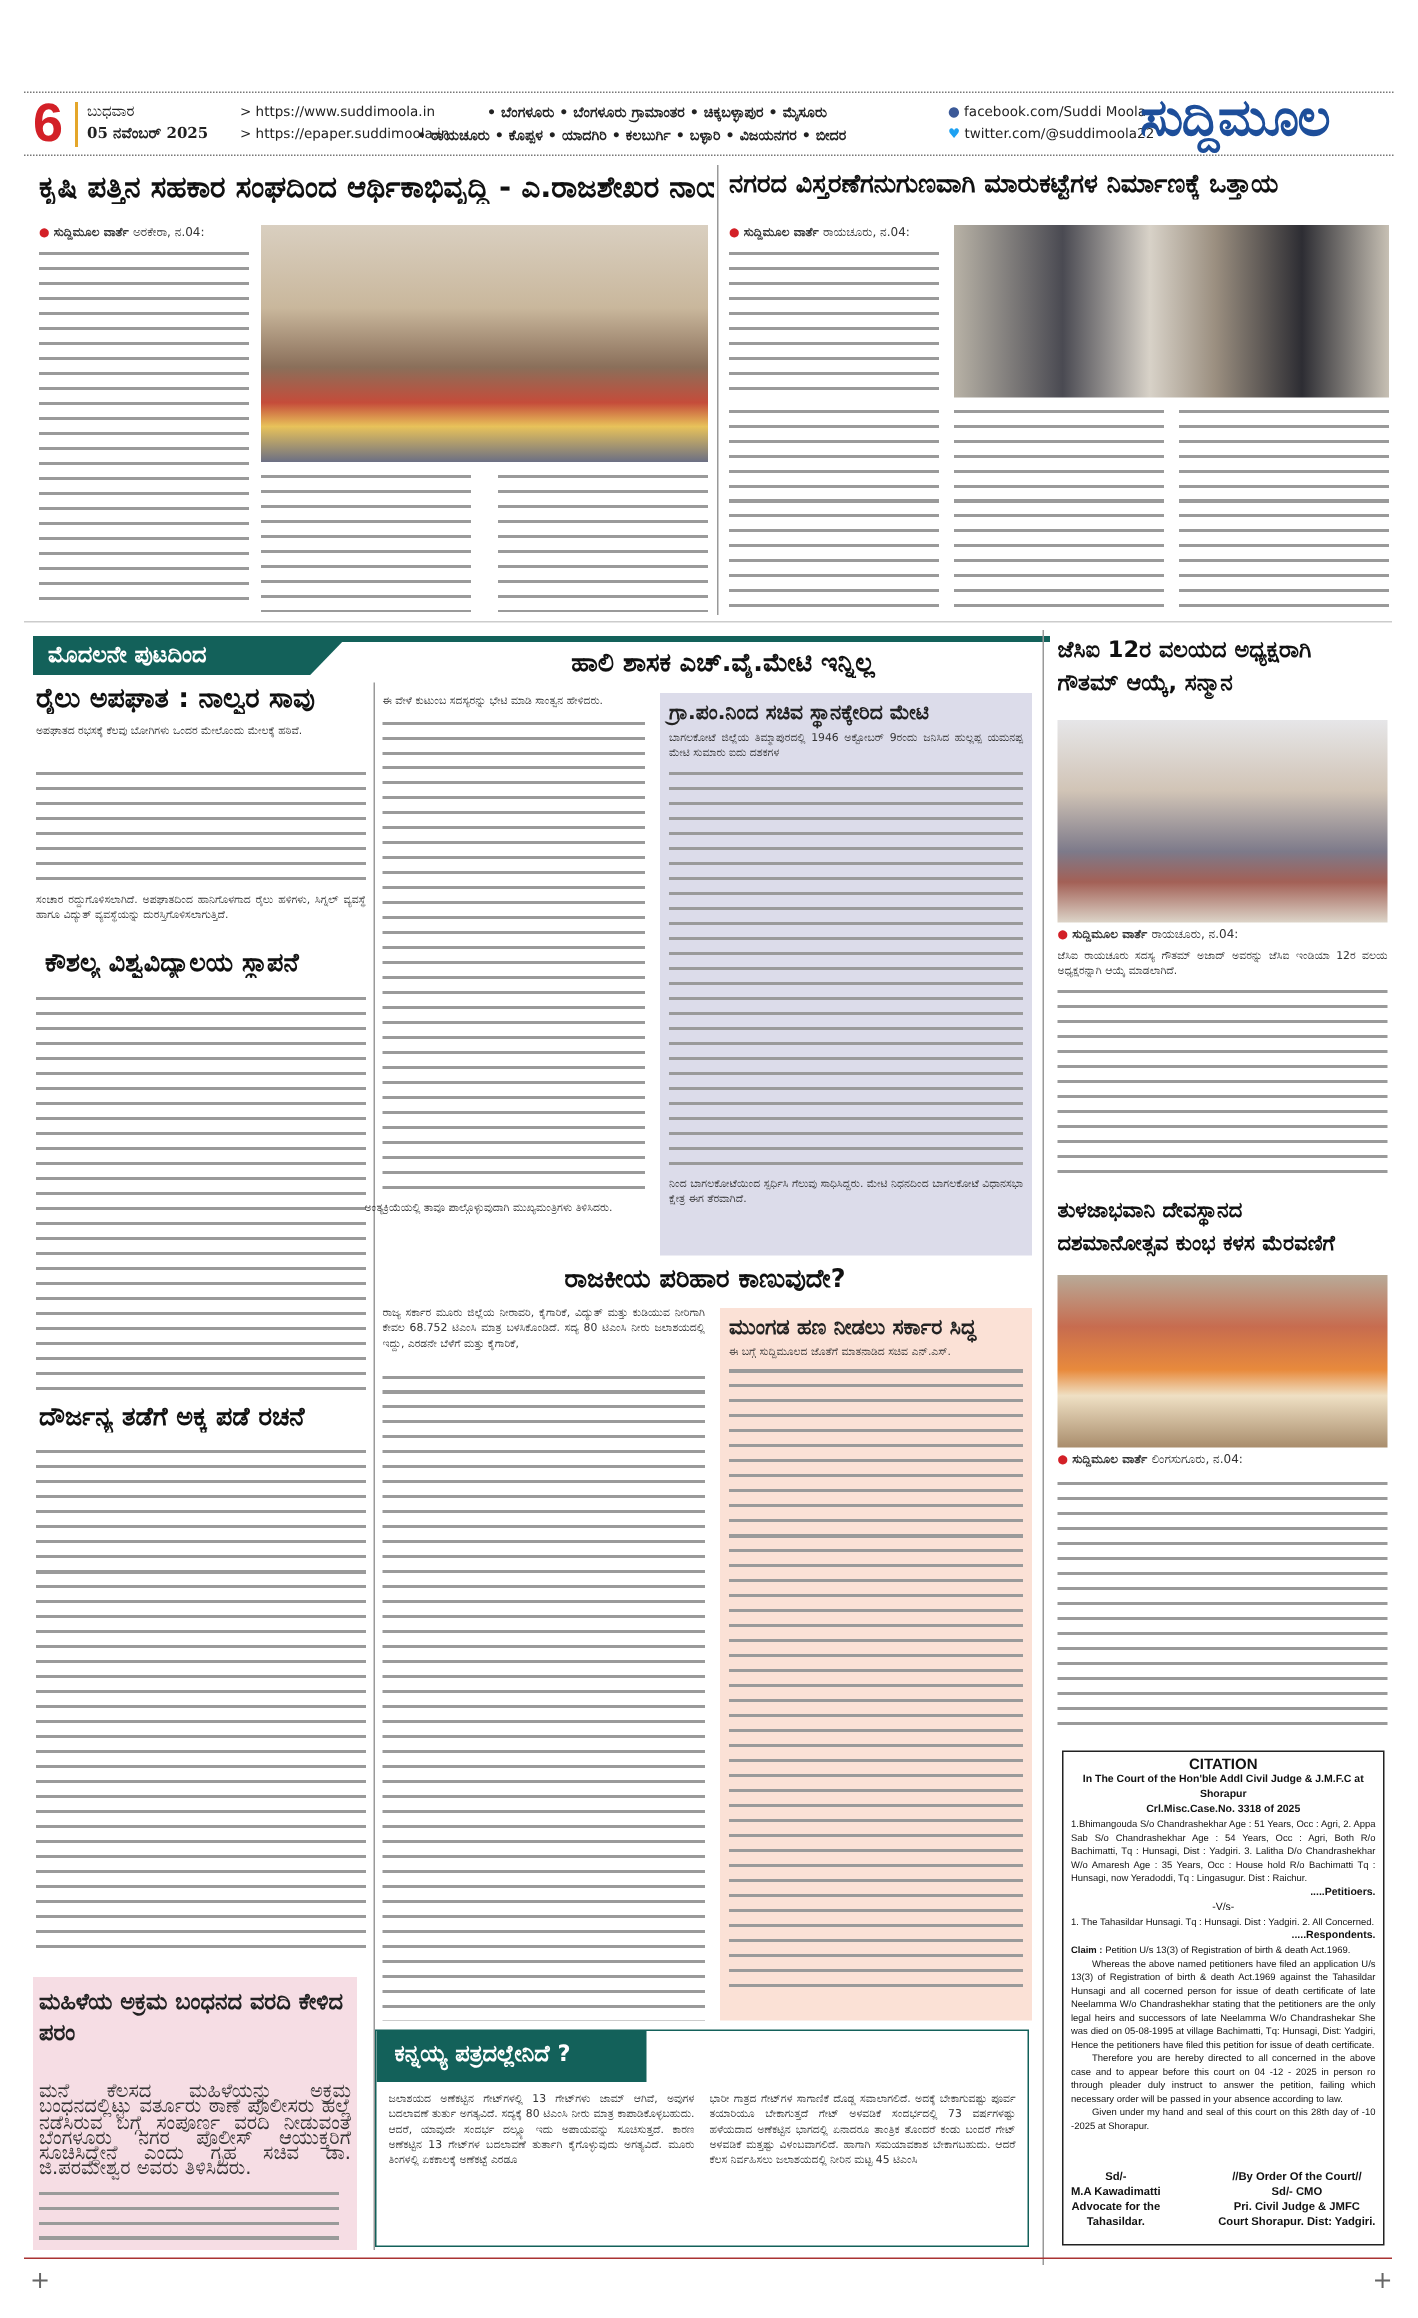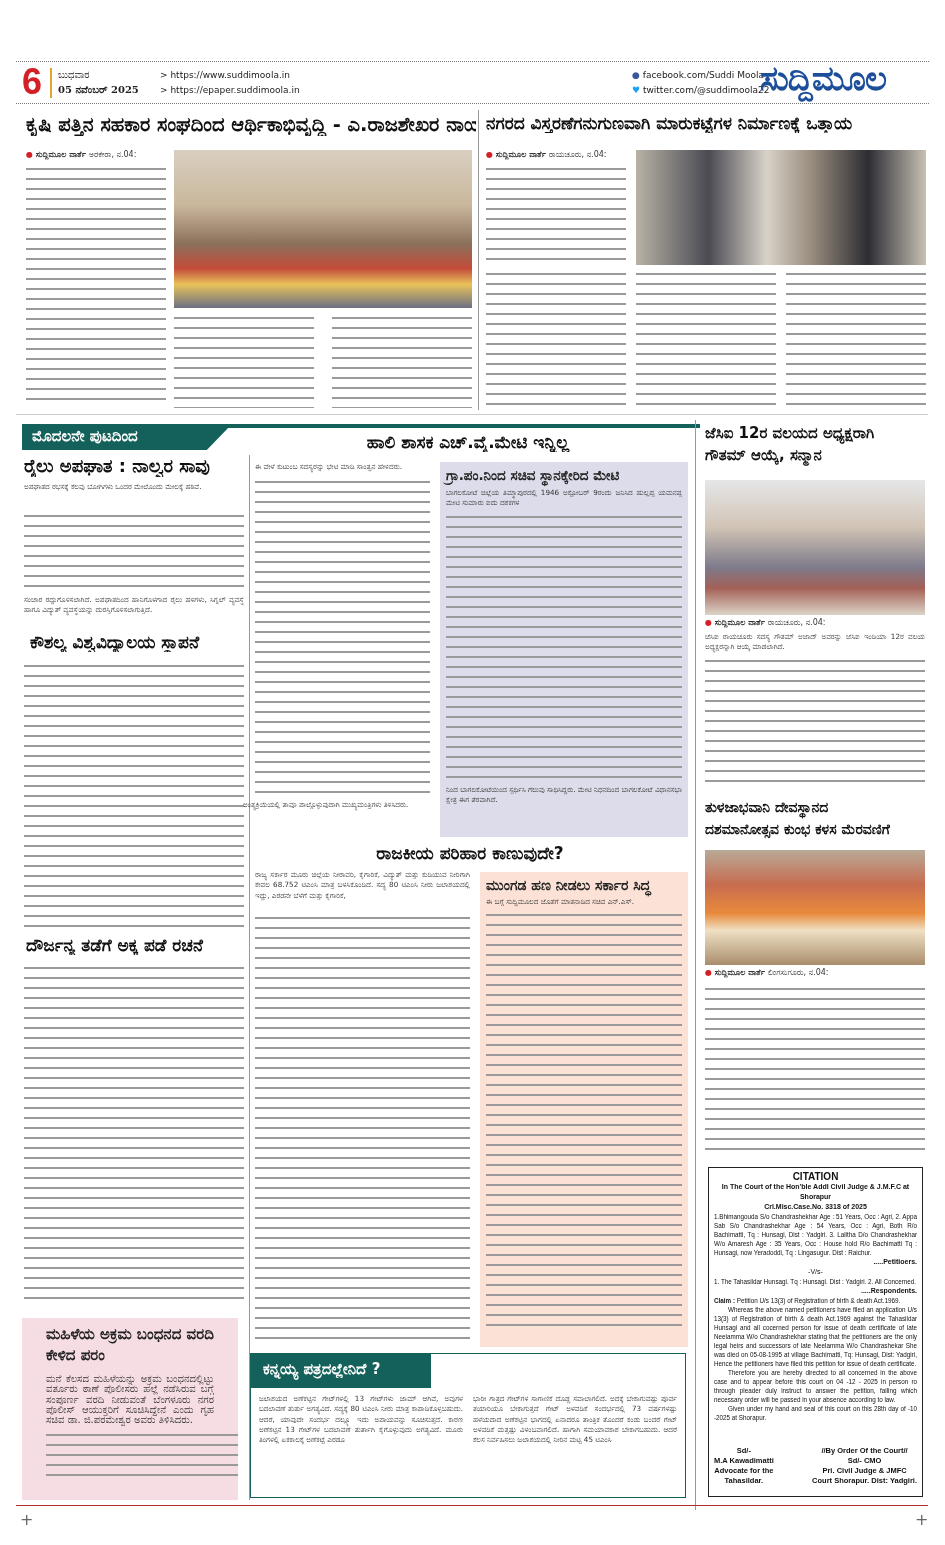--- a/index.html
+++ b/index.html
@@ -35,20 +35,24 @@
 <div class="dotline" style="top:61px"></div>
 <div class="masthead">
   <div class="pg">6</div>
   <div class="pgbar"></div>
   <div class="dateday">ಬುಧವಾರ</div>
   <div class="datefull">05 ನವೆಂಬರ್ 2025</div>
   <div class="urls">
     <div>&gt; https://www.suddimoola.in</div>
     <div>&gt; https://epaper.suddimoola.in</div>
   </div>
+  <div class="cities">
+    <div style="text-align:center">• ಬೆಂಗಳೂರು • ಬೆಂಗಳೂರು ಗ್ರಾಮಾಂತರ • ಚಿಕ್ಕಬಳ್ಳಾಪುರ • ಮೈಸೂರು</div>
+    <div>• ರಾಯಚೂರು • ಕೊಪ್ಪಳ • ಯಾದಗಿರಿ • ಕಲಬುರ್ಗಿ • ಬಳ್ಳಾರಿ • ವಿಜಯನಗರ • ಬೀದರ</div>
+  </div>
   <div class="social">
     <div><span style="color:#3b5998">●</span> <span>facebook.com/Suddi Moola</span></div>
     <div><span style="color:#1da1f2">♥</span> <span>twitter.com/@suddimoola22</span></div>
   </div>
   <div class="logo">ಸುದ್ದಿಮೂಲ</div>
 </div>
 <div class="dotline" style="top:103px"></div>
 
 <div class="hl" style="left:26px;top:113px;width:450px;font-size:19.5px">ಕೃಷಿ ಪತ್ತಿನ ಸಹಕಾರ ಸಂಘದಿಂದ ಆರ್ಥಿಕಾಭಿವೃದ್ಧಿ - ಎ.ರಾಜಶೇಖರ ನಾಯಕ</div>
 <div class="txt" style="left:26px;top:150px;width:140px;height:258px">
@@ -68,34 +72,34 @@
 </div>
 <div class="photo" style="left:636px;top:150px;width:290px;height:115px;background:linear-gradient(90deg,#b8b2a6 0%,#4a4a52 25%,#d8d2c8 45%,#9b8f80 60%,#2d2d33 80%,#c7c0b4 100%)"></div>
 <div class="lines" style="left:486px;top:268px;width:140px;height:140px"></div>
 <div class="lines" style="left:636px;top:268px;width:140px;height:140px"></div>
 <div class="lines" style="left:786px;top:268px;width:140px;height:140px"></div>
 
 <div class="hr" style="left:16px;top:414px;width:912px;background:#ccc"></div>
 <div class="teal" style="position:absolute;left:22px;top:424px;width:678px;height:4px"></div>
 <div class="teal" style="position:absolute;left:22px;top:424px;width:210px;height:26px;clip-path:polygon(0 0,100% 0,88% 100%,0 100%);font-size:15px;font-weight:bold;padding:3px 0 0 10px">ಮೊದಲನೇ ಪುಟದಿಂದ</div>
 
-<div class="hl" style="left:248px;top:432px;width:440px;text-align:center;font-size:17px">ಹಾಲಿ ಶಾಸಕ ಎಚ್.ವೈ.ಮೇಟಿ ಇನ್ನಿಲ್ಲ</div>
+<div class="hl" style="left:262px;top:432px;width:440px;text-align:center;font-size:17px">ಹಾಲಿ ಶಾಸಕ ಎಚ್.ವೈ.ಮೇಟಿ ಇನ್ನಿಲ್ಲ</div>
 
 <div class="hl" style="left:24px;top:455px;width:220px;font-size:18px">ರೈಲು ಅಪಘಾತ : ನಾಲ್ವರ ಸಾವು</div>
 <div class="txt" style="left:24px;top:482px;width:220px;height:40px">ಅಪಘಾತದ ರಭಸಕ್ಕೆ ಕೆಲವು ಬೋಗಿಗಳು ಒಂದರ ಮೇಲೊಂದು ಮೇಲಕ್ಕೆ ಹಠಿವೆ.</div>
 <div class="lines" style="left:24px;top:510px;width:220px;height:82px"></div>
 <div class="txt" style="left:24px;top:595px;width:220px;height:32px">ಸಂಚಾರ ರದ್ದುಗೊಳಿಸಲಾಗಿದೆ. ಅಪಘಾತದಿಂದ ಹಾನಿಗೊಳಗಾದ ರೈಲು ಹಳಿಗಳು, ಸಿಗ್ನಲ್ ವ್ಯವಸ್ಥೆ ಹಾಗೂ ವಿದ್ಯುತ್ ವ್ಯವಸ್ಥೆಯನ್ನು ದುರಸ್ತಿಗೊಳಿಸಲಾಗುತ್ತಿದೆ.</div>
 <div class="hl" style="left:30px;top:632px;width:214px;font-size:17px">ಕೌಶಲ್ಯ ವಿಶ್ವವಿದ್ಯಾಲಯ ಸ್ಥಾಪನೆ</div>
 <div class="lines" style="left:24px;top:660px;width:220px;height:268px"></div>
 <div class="hl" style="left:26px;top:935px;width:218px;font-size:17px">ದೌರ್ಜನ್ಯ ತಡೆಗೆ ಅಕ್ಕ ಪಡೆ ರಚನೆ</div>
 <div class="lines" style="left:24px;top:962px;width:220px;height:340px"></div>
 
-<div class="box" style="left:22px;top:1318px;width:216px;height:182px;background:#f6dde4;padding:6px 24px">
+<div class="box" style="left:22px;top:1318px;width:216px;height:182px;background:#f6dde4;padding:6px 4px">
   <div style="font-size:15px;font-weight:bold;line-height:21px">ಮಹಿಳೆಯ ಅಕ್ರಮ ಬಂಧನದ ವರದಿ ಕೇಳಿದ ಪರಂ</div>
-  <div style="font-size:10px;line-height:10.3px;margin-top:8px;text-align:justify;color:#333">ಮನೆ ಕೆಲಸದ ಮಹಿಳೆಯನ್ನು ಅಕ್ರಮ ಬಂಧನದಲ್ಲಿಟ್ಟು ವರ್ತೂರು ಠಾಣೆ ಪೊಲೀಸರು ಹಲ್ಲೆ ನಡೆಸಿರುವ ಬಗ್ಗೆ ಸಂಪೂರ್ಣ ವರದಿ ನೀಡುವಂತೆ ಬೆಂಗಳೂರು ನಗರ ಪೊಲೀಸ್ ಆಯುಕ್ತರಿಗೆ ಸೂಚಿಸಿದ್ದೇನೆ ಎಂದು ಗೃಹ ಸಚಿವ ಡಾ. ಜಿ.ಪರಮೇಶ್ವರ ಅವರು ತಿಳಿಸಿದರು.</div>
+  <div style="font-size:13px;line-height:10.3px;margin-top:24px;text-align:justify;color:#333">ಮನೆ ಕೆಲಸದ ಮಹಿಳೆಯನ್ನು ಅಕ್ರಮ ಬಂಧನದಲ್ಲಿಟ್ಟು ವರ್ತೂರು ಠಾಣೆ ಪೊಲೀಸರು ಹಲ್ಲೆ ನಡೆಸಿರುವ ಬಗ್ಗೆ ಸಂಪೂರ್ಣ ವರದಿ ನೀಡುವಂತೆ ಬೆಂಗಳೂರು ನಗರ ಪೊಲೀಸ್ ಆಯುಕ್ತರಿಗೆ ಸೂಚಿಸಿದ್ದೇನೆ ಎಂದು ಗೃಹ ಸಚಿವ ಡಾ. ಜಿ.ಪರಮೇಶ್ವರ ಅವರು ತಿಳಿಸಿದರು.</div>
   <div class="lines" style="position:relative;width:200px;height:50px;margin-top:4px;background:repeating-linear-gradient(#f6dde4 0,#f6dde4 5px,#9a9a9a 5px,#9a9a9a 7px,#f6dde4 7px,#f6dde4 10px)"></div>
 </div>
 
 <div class="col-rule" style="left:249px;top:455px;height:1045px"></div>
 
 <div class="txt" style="left:255px;top:462px;width:175px;height:14px">ಈ ವೇಳೆ ಕುಟುಂಬ ಸದಸ್ಯರನ್ನು ಭೇಟಿ ಮಾಡಿ ಸಾಂತ್ವನ ಹೇಳಿದರು.</div>
 <div class="lines" style="left:255px;top:476px;width:175px;height:320px"></div>
 <div class="box" style="left:440px;top:462px;width:248px;height:375px;background:#dcdcea;padding:5px 6px">
   <div style="font-size:13.5px;font-weight:bold;white-space:nowrap">ಗ್ರಾ.ಪಂ.ನಿಂದ ಸಚಿವ ಸ್ಥಾನಕ್ಕೇರಿದ ಮೇಟಿ</div>
   <div style="font-size:7.2px;line-height:10.3px;margin-top:4px;text-align:justify;color:#333">ಬಾಗಲಕೋಟೆ ಜಿಲ್ಲೆಯ ತಿಮ್ಮಾಪುರದಲ್ಲಿ 1946 ಅಕ್ಟೋಬರ್ 9ರಂದು ಜನಿಸಿದ ಹುಲ್ಲಪ್ಪ ಯಮನಪ್ಪ ಮೇಟಿ ಸುಮಾರು ಐದು ದಶಕಗಳ</div>

